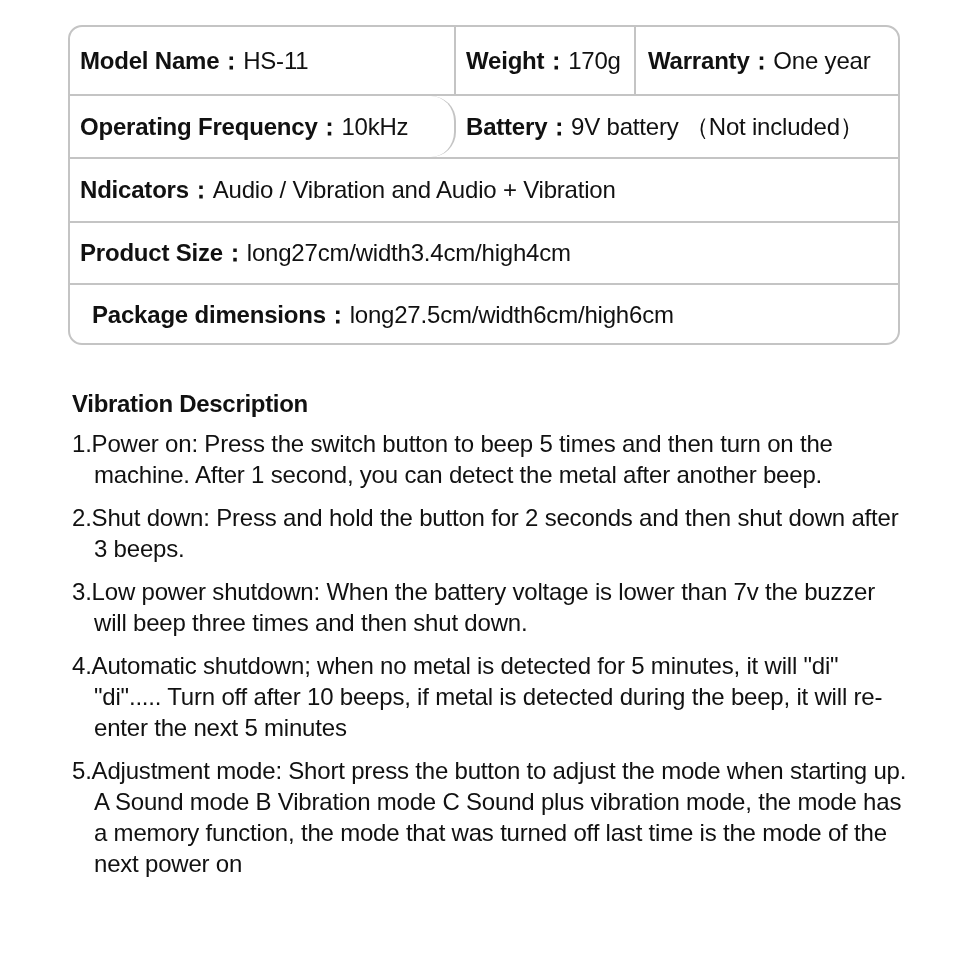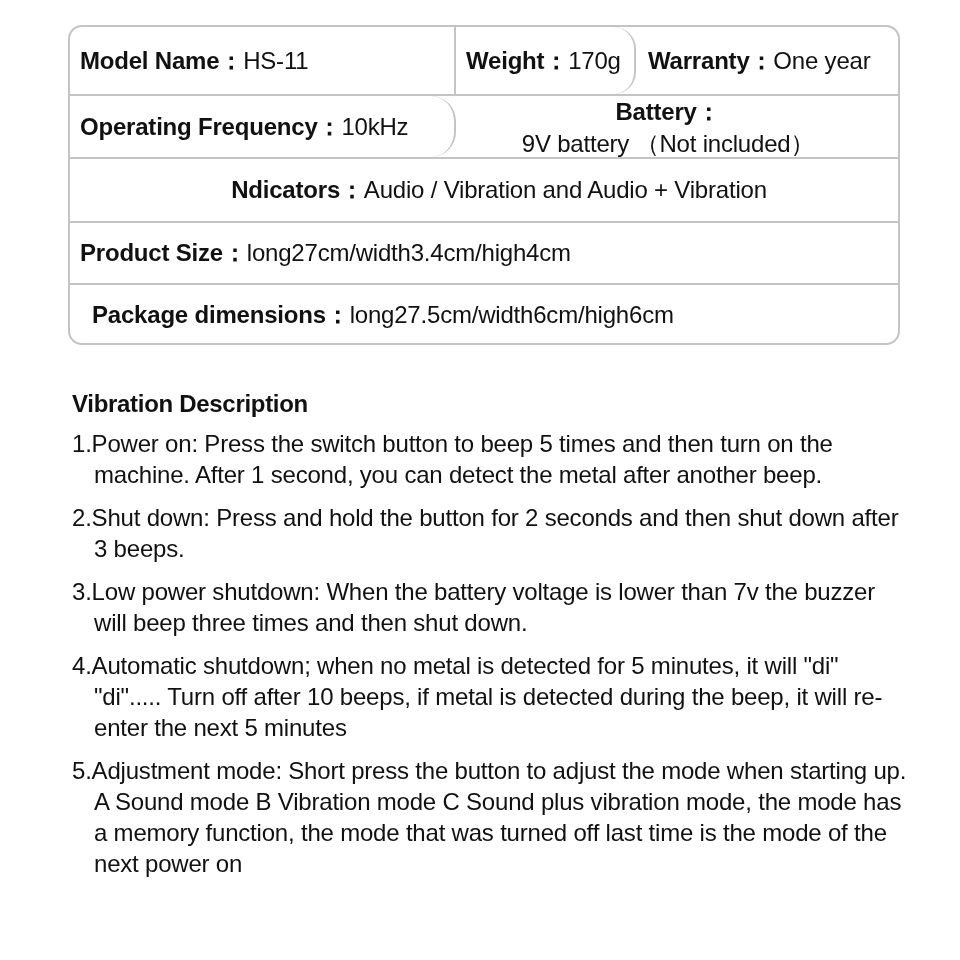--- a/index.html
+++ b/index.html
@@ -76,43 +76,43 @@
 </head>
 <body>
 
 <div class="spec-table">
 
   <div class="spec-row" style="top:0;height:69px;">
     <div class="spec-cell bordered-right" style="left:0;width:386px;">
       <span class="lbl">Model Name：</span>
         <span class="val">HS-11</span>
     </div>
-    <div class="spec-cell bordered-right" style="left:386px;width:180px;border-radius:22px;">
+    <div class="spec-cell bordered-right" style="left:386px;width:180px;">
       <span class="lbl">Weight：</span>
         <span class="val">170g</span>
     </div>
     <div class="spec-cell" style="left:566px;width:266px;padding-left:12px;">
       <span class="lbl">Warranty：</span>
         <span class="val">One year</span>
     </div>
   </div>
 
   <div class="spec-row" style="top:69px;height:63px;">
     <div class="spec-cell bordered-right" style="left:0;width:386px;border-radius:25px;">
       <span class="lbl">Operating Frequency：</span>
         <span class="val">10kHz</span>
     </div>
-    <div class="spec-cell" style="left:370px;width:446px;flex-direction:column;">
+    <div class="spec-cell" style="left:386px;width:446px;">
       <span class="lbl">Battery：</span>
         <span class="val">9V battery （Not included）</span>
     </div>
   </div>
 
   <div class="spec-row" style="top:132px;height:64px;">
-    <div class="spec-cell" style="left:8px;width:832px;justify-content:center;">
+    <div class="spec-cell" style="left:0;width:832px;">
       <span class="lbl">Ndicators：</span>
         <span class="val">Audio / Vibration and Audio + Vibration</span>
     </div>
   </div>
 
   <div class="spec-row" style="top:196px;height:62px;">
     <div class="spec-cell" style="left:0;width:832px;">
       <span class="lbl">Product Size：</span>
         <span class="val">long27cm/width3.4cm/high4cm</span>
     </div>

